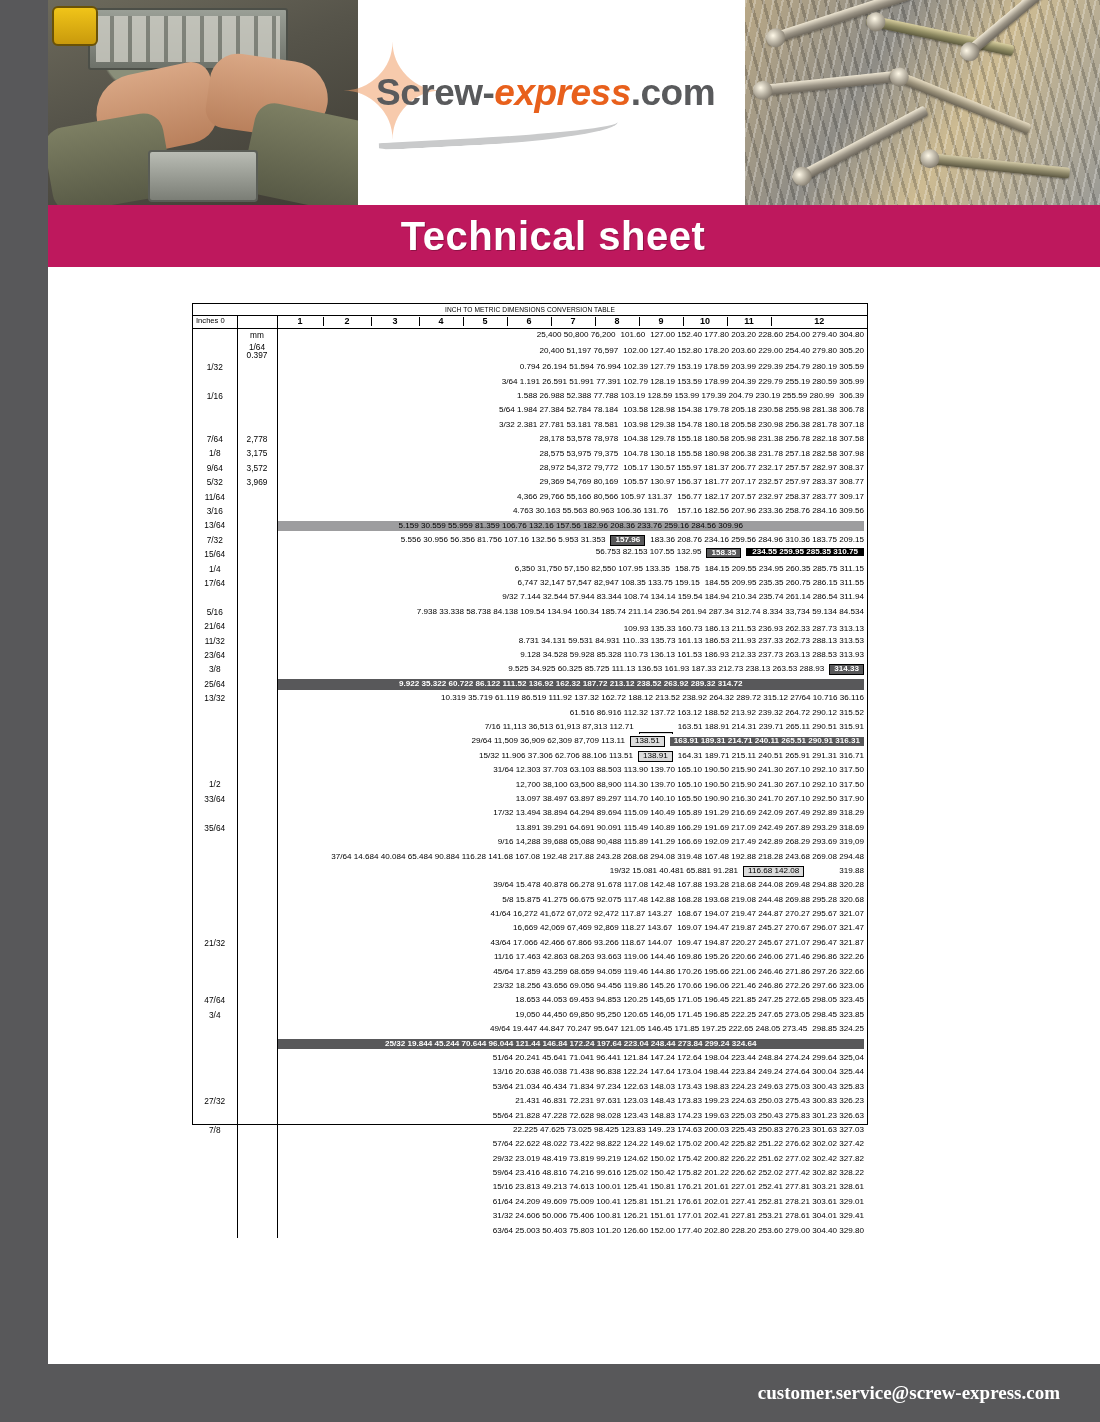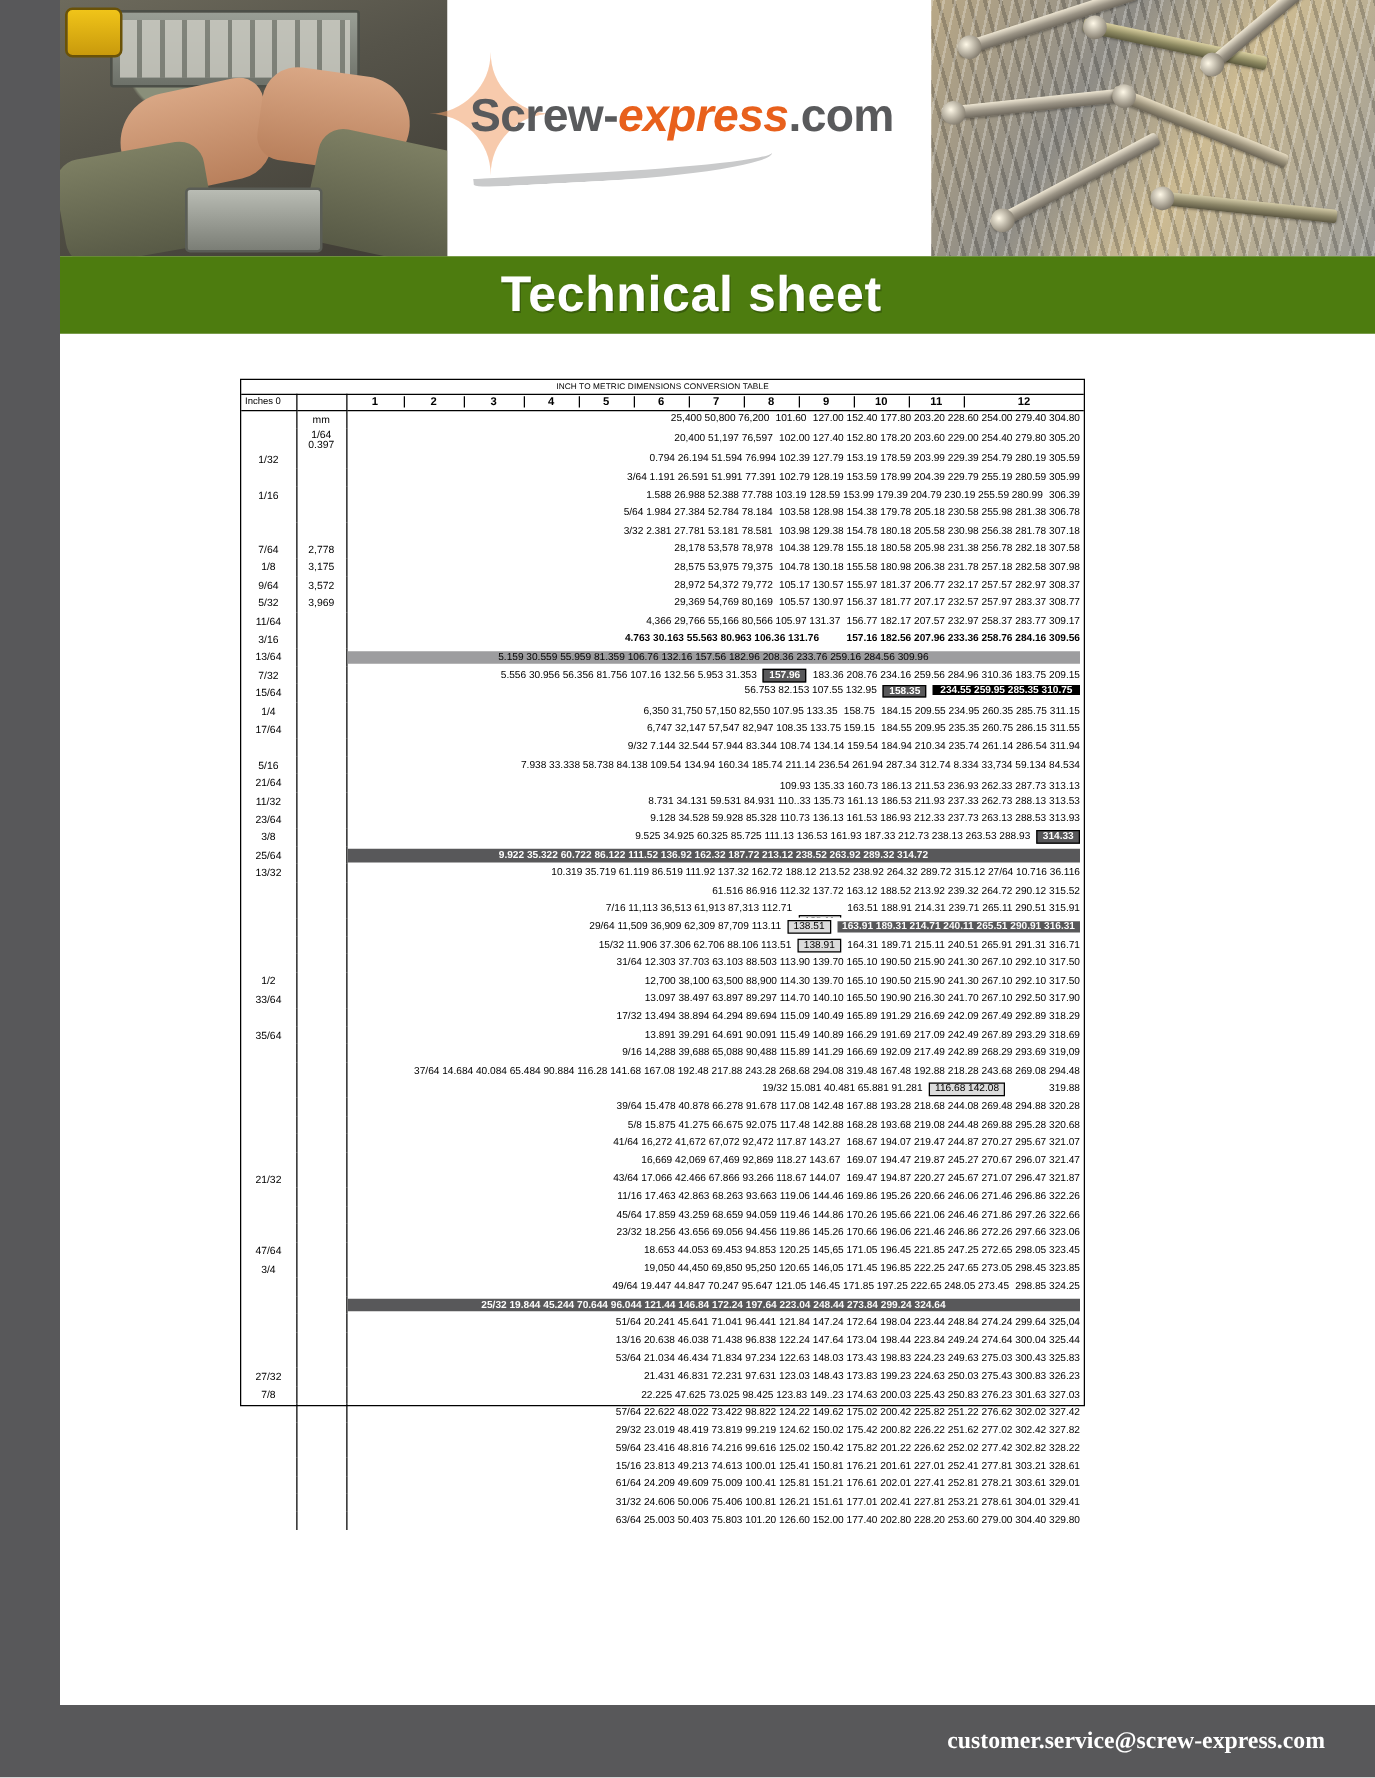--- a/index.html
+++ b/index.html
@@ -113,21 +113,21 @@
     transform:rotate(-3deg);
   }
   .logo-ghost {
     position:absolute; left:-20px; top:28px; width:90px; height:150px;
     color:#f2a06a; opacity:.55; font-size:130px; line-height:1;
   }
 
   
   .banner {
     position:absolute; left:48px; top:205px; width:1052px; height:62px;
-    background:#4d7c0f;
+    background:#be185d;
   }
   .banner-title {
     position:absolute; left:0; top:0; width:1010px; height:62px;
     display:flex; align-items:center; justify-content:center;
     color:#ffffff; font-size:40px; font-weight:bold; letter-spacing:.5px;
     text-shadow:1px 1px 0 rgba(0,0,0,.25);
   }
 
   
   .footer {
@@ -358,21 +358,21 @@
             <div style="display: flex; align-items: center; justify-content: flex-end; white-space: nowrap; padding-right: 3px; gap: 5px; height: 14px; overflow: hidden;">
               <span>4,366 29,766 55,166 80,566 105.97 131.37</span>
               <span>156.77 182.17 207.57 232.97 258.37 283.77 309.17</span>
             </div>
           </td>
         </tr>
         <tr class="row">
           <td class="frac">3/16</td>
           <td class="mmcol"></td>
           <td colspan="2">
-            <div style="display: flex; align-items: center; justify-content: flex-end; white-space: nowrap; padding-right: 3px; gap: 22px; height: 14px; overflow: hidden; font-weight: bold;">
+            <div style="display: flex; align-items: center; justify-content: flex-end; white-space: nowrap; padding-right: 3px; gap: 9px; height: 14px; overflow: hidden;">
               <span>4.763 30.163 55.563 80.963 106.36 131.76</span>
               <span>157.16 182.56 207.96 233.36 258.76 284.16 309.56</span>
             </div>
           </td>
         </tr>
         <tr class="row">
           <td class="frac">13/64</td>
           <td class="mmcol"></td>
           <td colspan="2">
             <div style="display: flex; align-items: center; justify-content: stretch; white-space: nowrap; padding-right: 3px; gap: 5px; height: 14px; overflow: hidden;">
@@ -754,20 +754,29 @@
         <tr class="row">
           <td class="frac">27/32</td>
           <td class="mmcol"></td>
           <td colspan="2">
             <div style="display: flex; align-items: center; justify-content: flex-end; white-space: nowrap; padding-right: 3px; gap: 5px; height: 14px; overflow: hidden;">
               <span>21.431 46.831 72.231 97.631 123.03 148.43 173.83 199.23 224.63 250.03 275.43 300.83 326.23</span>
             </div>
           </td>
         </tr>
         <tr class="row">
+          <td class="frac"></td>
+          <td class="mmcol"></td>
+          <td colspan="2">
+            <div style="display: flex; align-items: center; justify-content: flex-end; white-space: nowrap; padding-right: 3px; gap: 5px; height: 14px; overflow: hidden;">
+              <span>55/64 21.828 47.228 72.628 98.028 123.43 148.83 174.23 199.63 225.03 250.43 275.83 301.23 326.63</span>
+            </div>
+          </td>
+        </tr>
+        <tr class="row">
           <td class="frac">7/8</td>
           <td class="mmcol"></td>
           <td colspan="2">
             <div style="display: flex; align-items: center; justify-content: flex-end; white-space: nowrap; padding-right: 3px; gap: 5px; height: 14px; overflow: hidden;">
               <span>22.225 47.625 73.025 98.425 123.83 149..23 174.63 200.03 225.43 250.83 276.23 301.63 327.03</span>
             </div>
           </td>
         </tr>
         <tr class="row">
           <td class="frac"></td>

